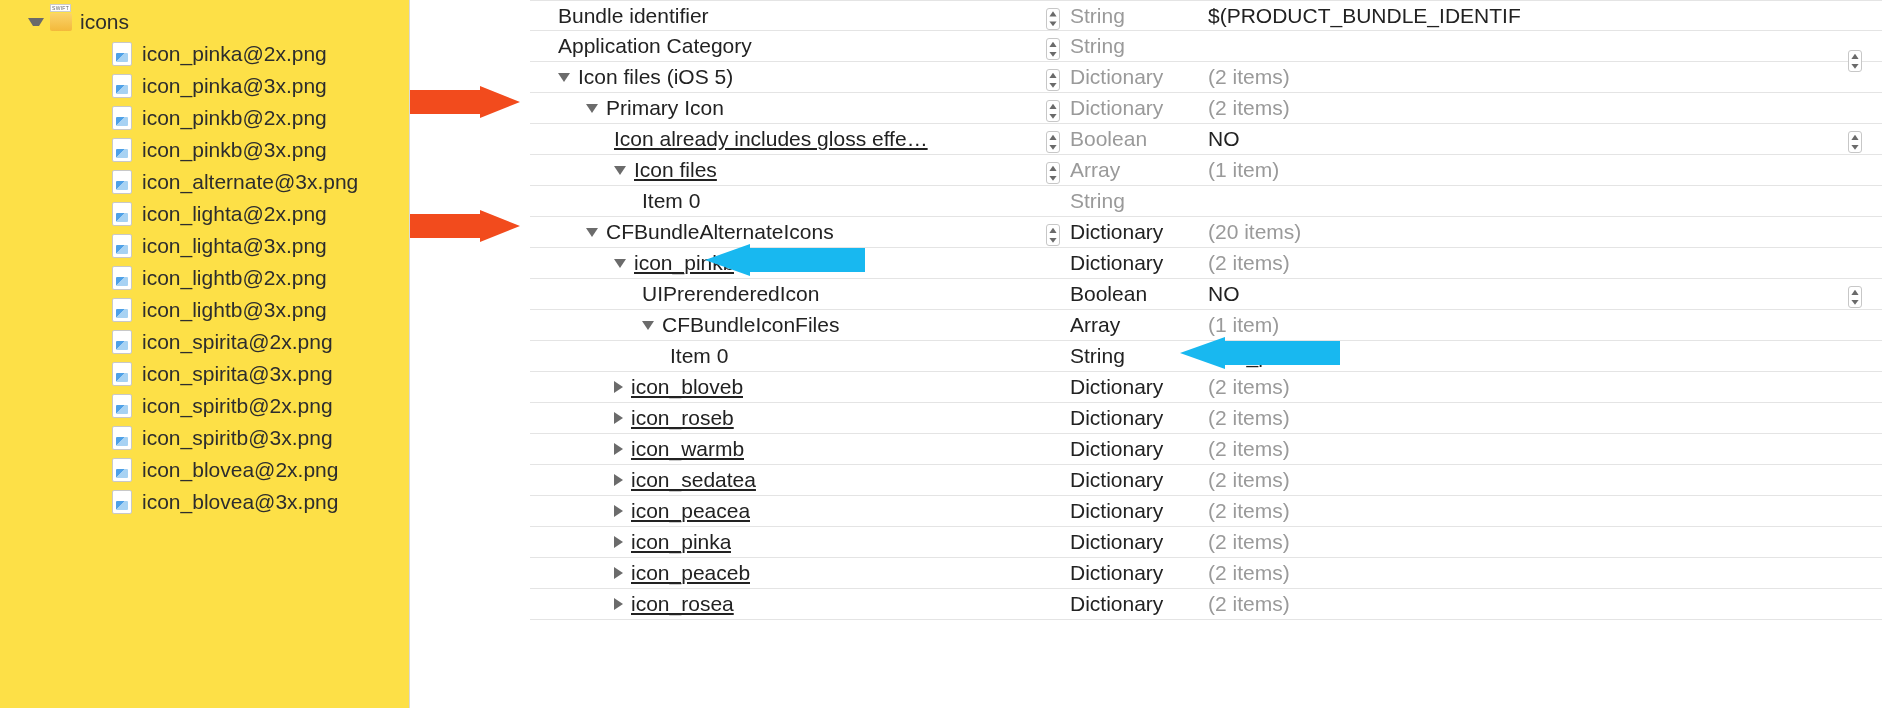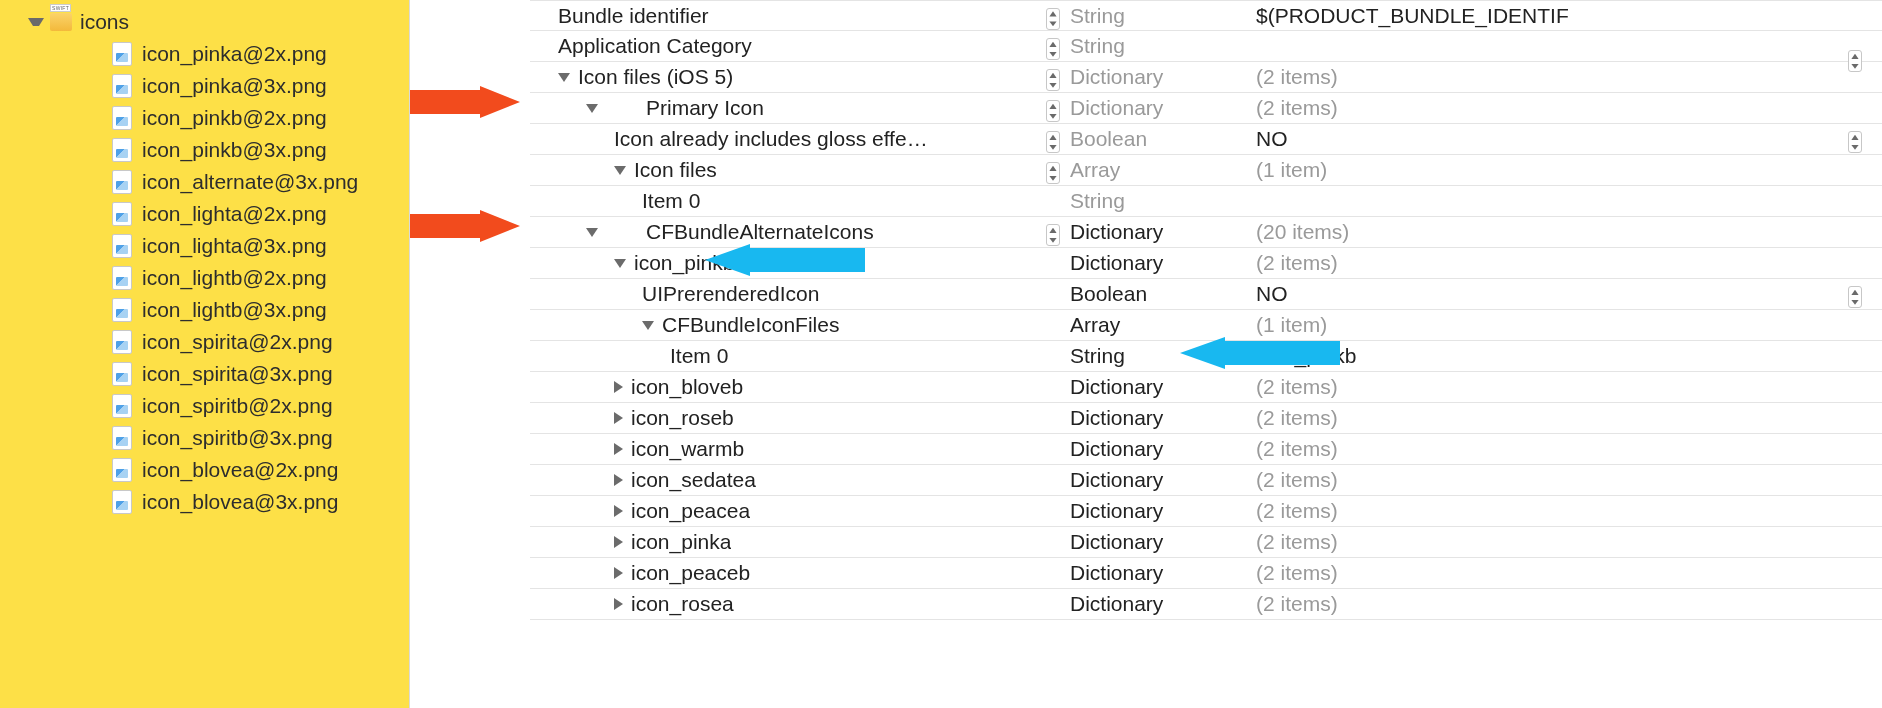--- a/index.html
+++ b/index.html
@@ -89,21 +89,21 @@
   }
   .plist-row {
     display: flex;
     align-items: center;
     height: 31px;
     border-bottom: 1px solid #e4e4e4;
   }
   .plist-row:first-child { border-top: 1px solid #e4e4e4; }
   .cell-key   { width: 530px; display:flex; align-items:center; position:relative; }
   .cell-type  { width: 140px; padding-left: 10px; }
-  .cell-value { flex: 1; display:flex; align-items:flex-end; padding-left: 8px; position:relative;margin-left:48px; }
+  .cell-value { flex: 1; display:flex; align-items:flex-end; padding-left: 8px; position:relative; }
   .gray { color: #9a9a9a; }
   .black { color: #222; }
   .tri {
     display:inline-block; width:0; height:0;
     margin-right:8px;
     cursor:pointer;
   }
   .tri-down {
     border-left:6px solid transparent;
     border-right:6px solid transparent;
@@ -130,22 +130,22 @@
     border-bottom:1px solid #c7c7c7;
     background-image: linear-gradient(#6a6a6a,#6a6a6a);
     clip-path: polygon(50% 25%, 80% 75%, 20% 75%);
   }
   .stepper::after{
     background-image: linear-gradient(#6a6a6a,#6a6a6a);
     clip-path: polygon(20% 25%, 80% 25%, 50% 75%);
   }
   .key-text, .val-text, .type-text { font-size:21px; white-space:nowrap; overflow:hidden; text-overflow:ellipsis; }
   .ind1 { padding-left: 28px; }
-  .ind2 { padding-left: 56px; gap: 40px; }
-  .ind3 { padding-left: 84px; }
+  .ind2 { padding-left: 56px; }
+  .ind3 { padding-left: 84px; text-decoration: underline; }
   .ind4 { padding-left: 112px; }
   .ind5 { padding-left: 140px; }
 
   
   .arrow {
     position:absolute;
     pointer-events:none;
   }
   .arrow svg { display:block; }
 </style>

